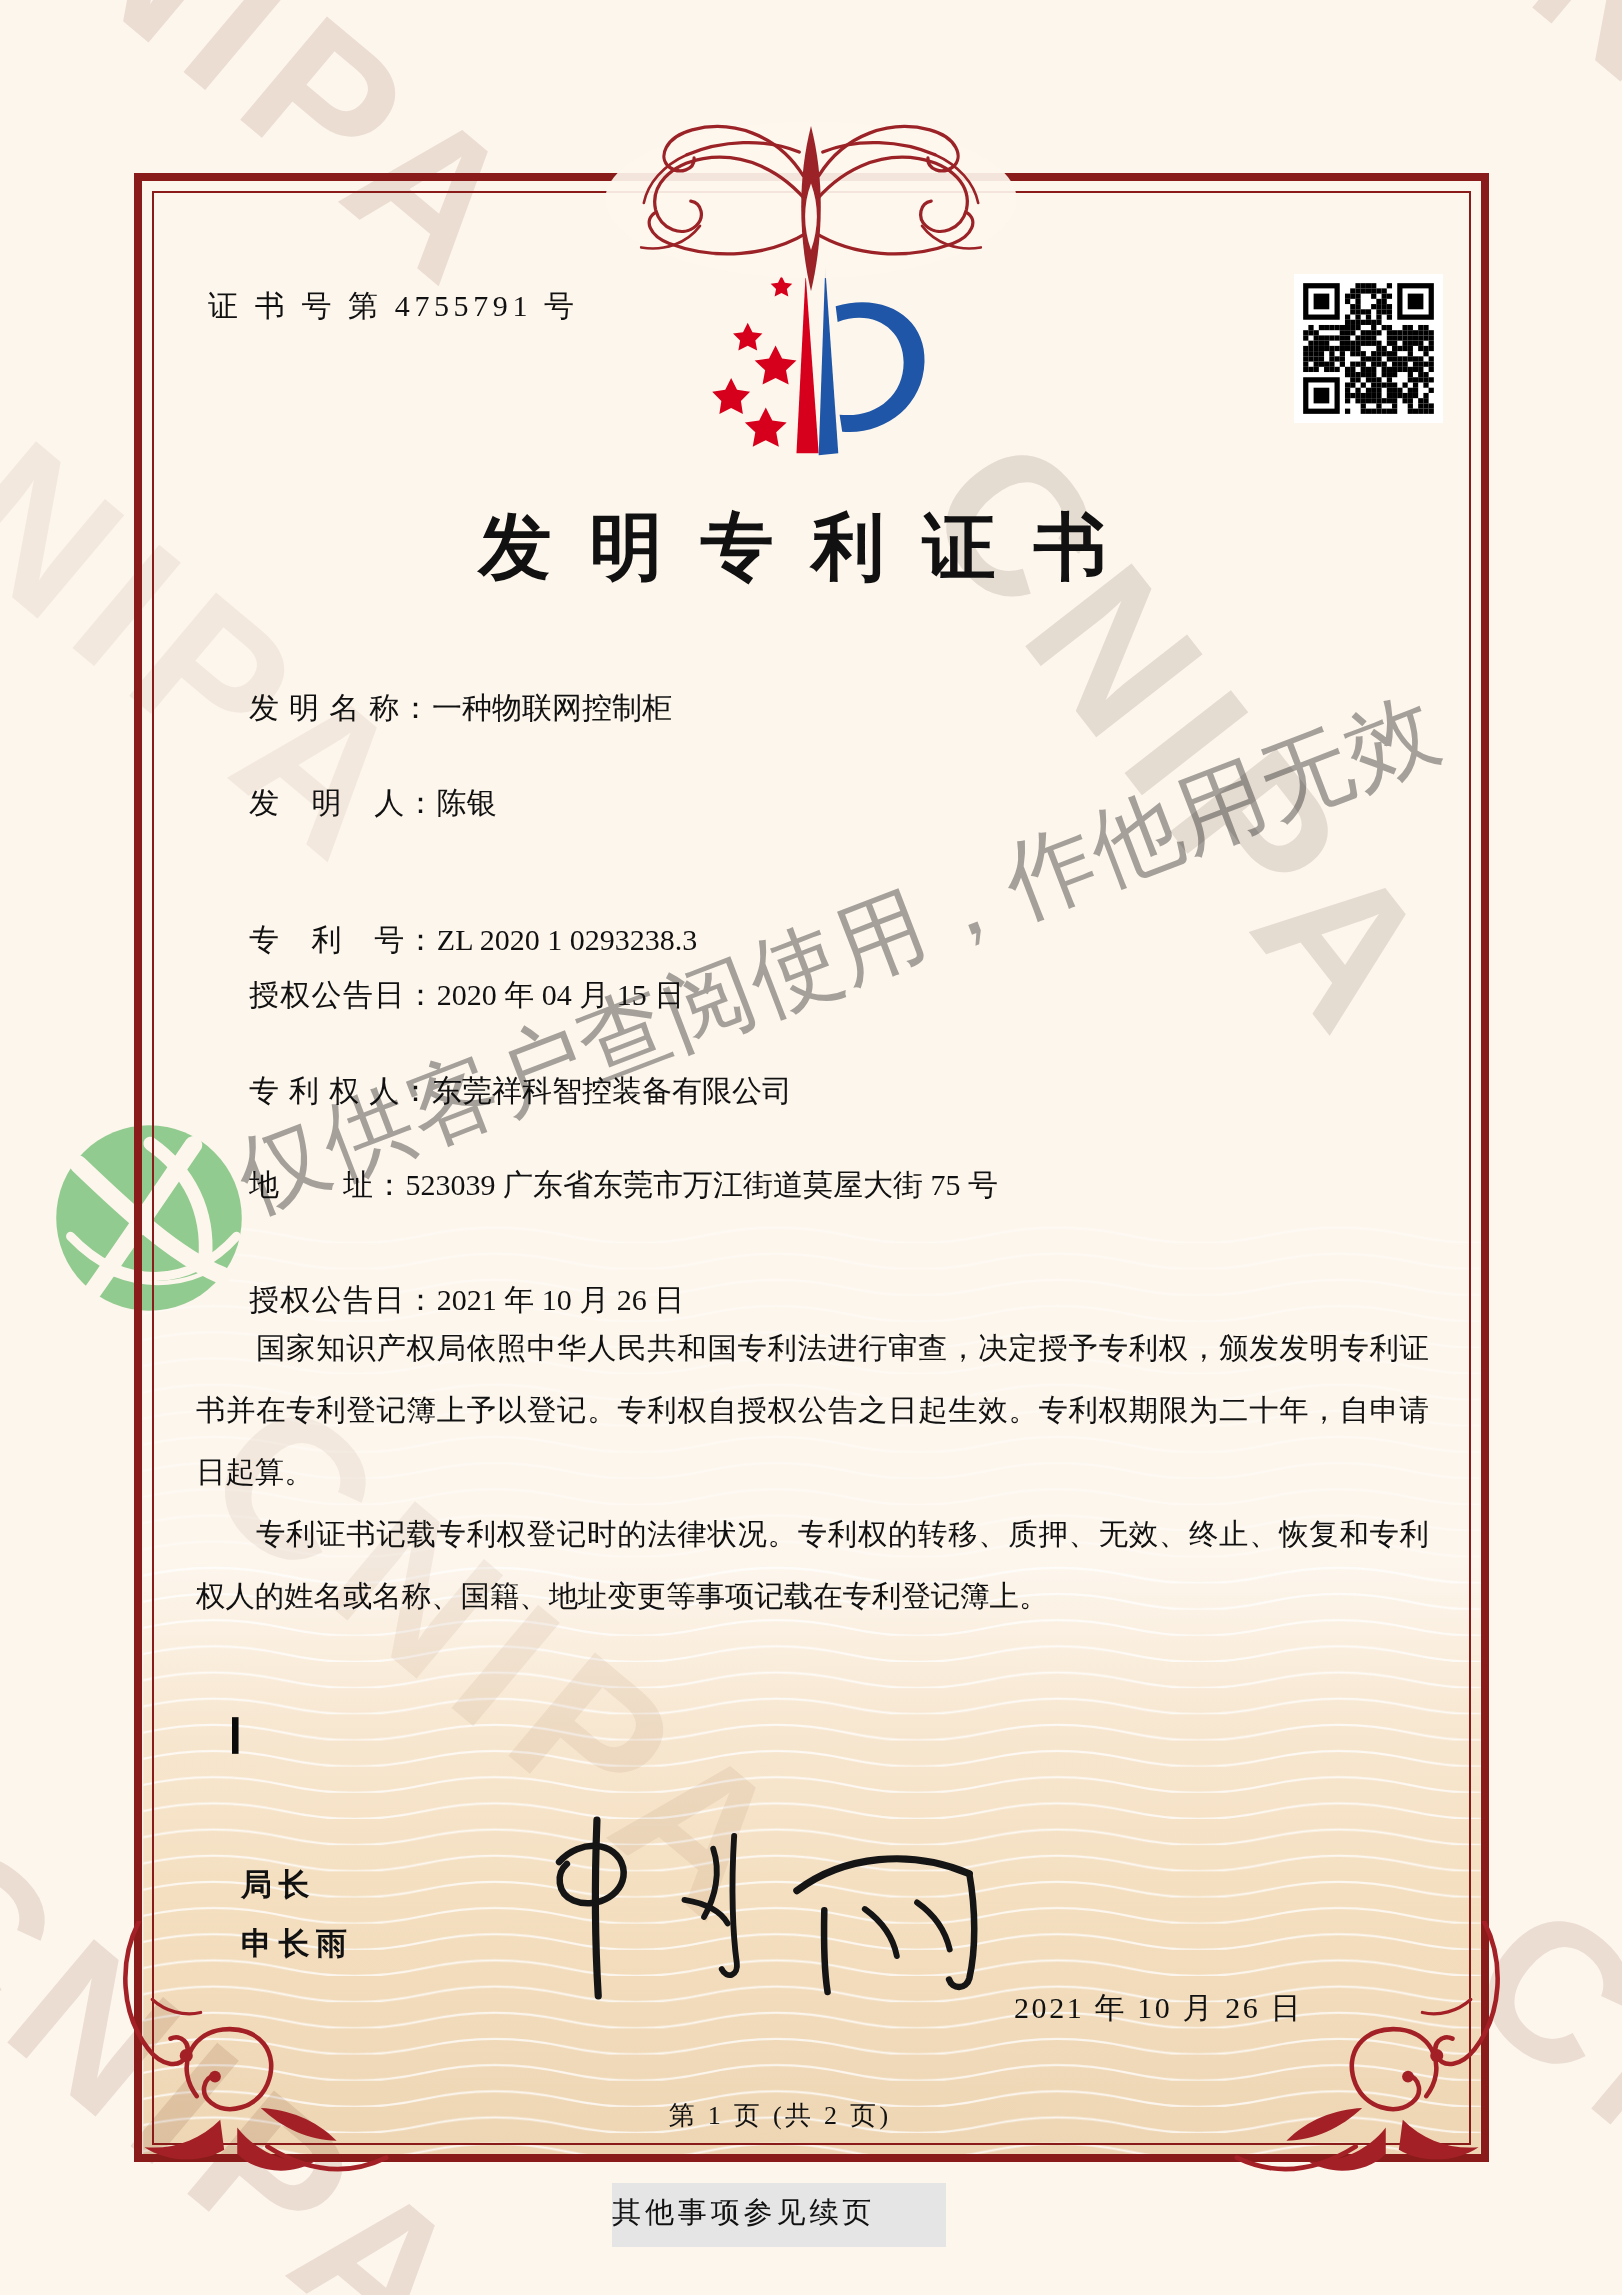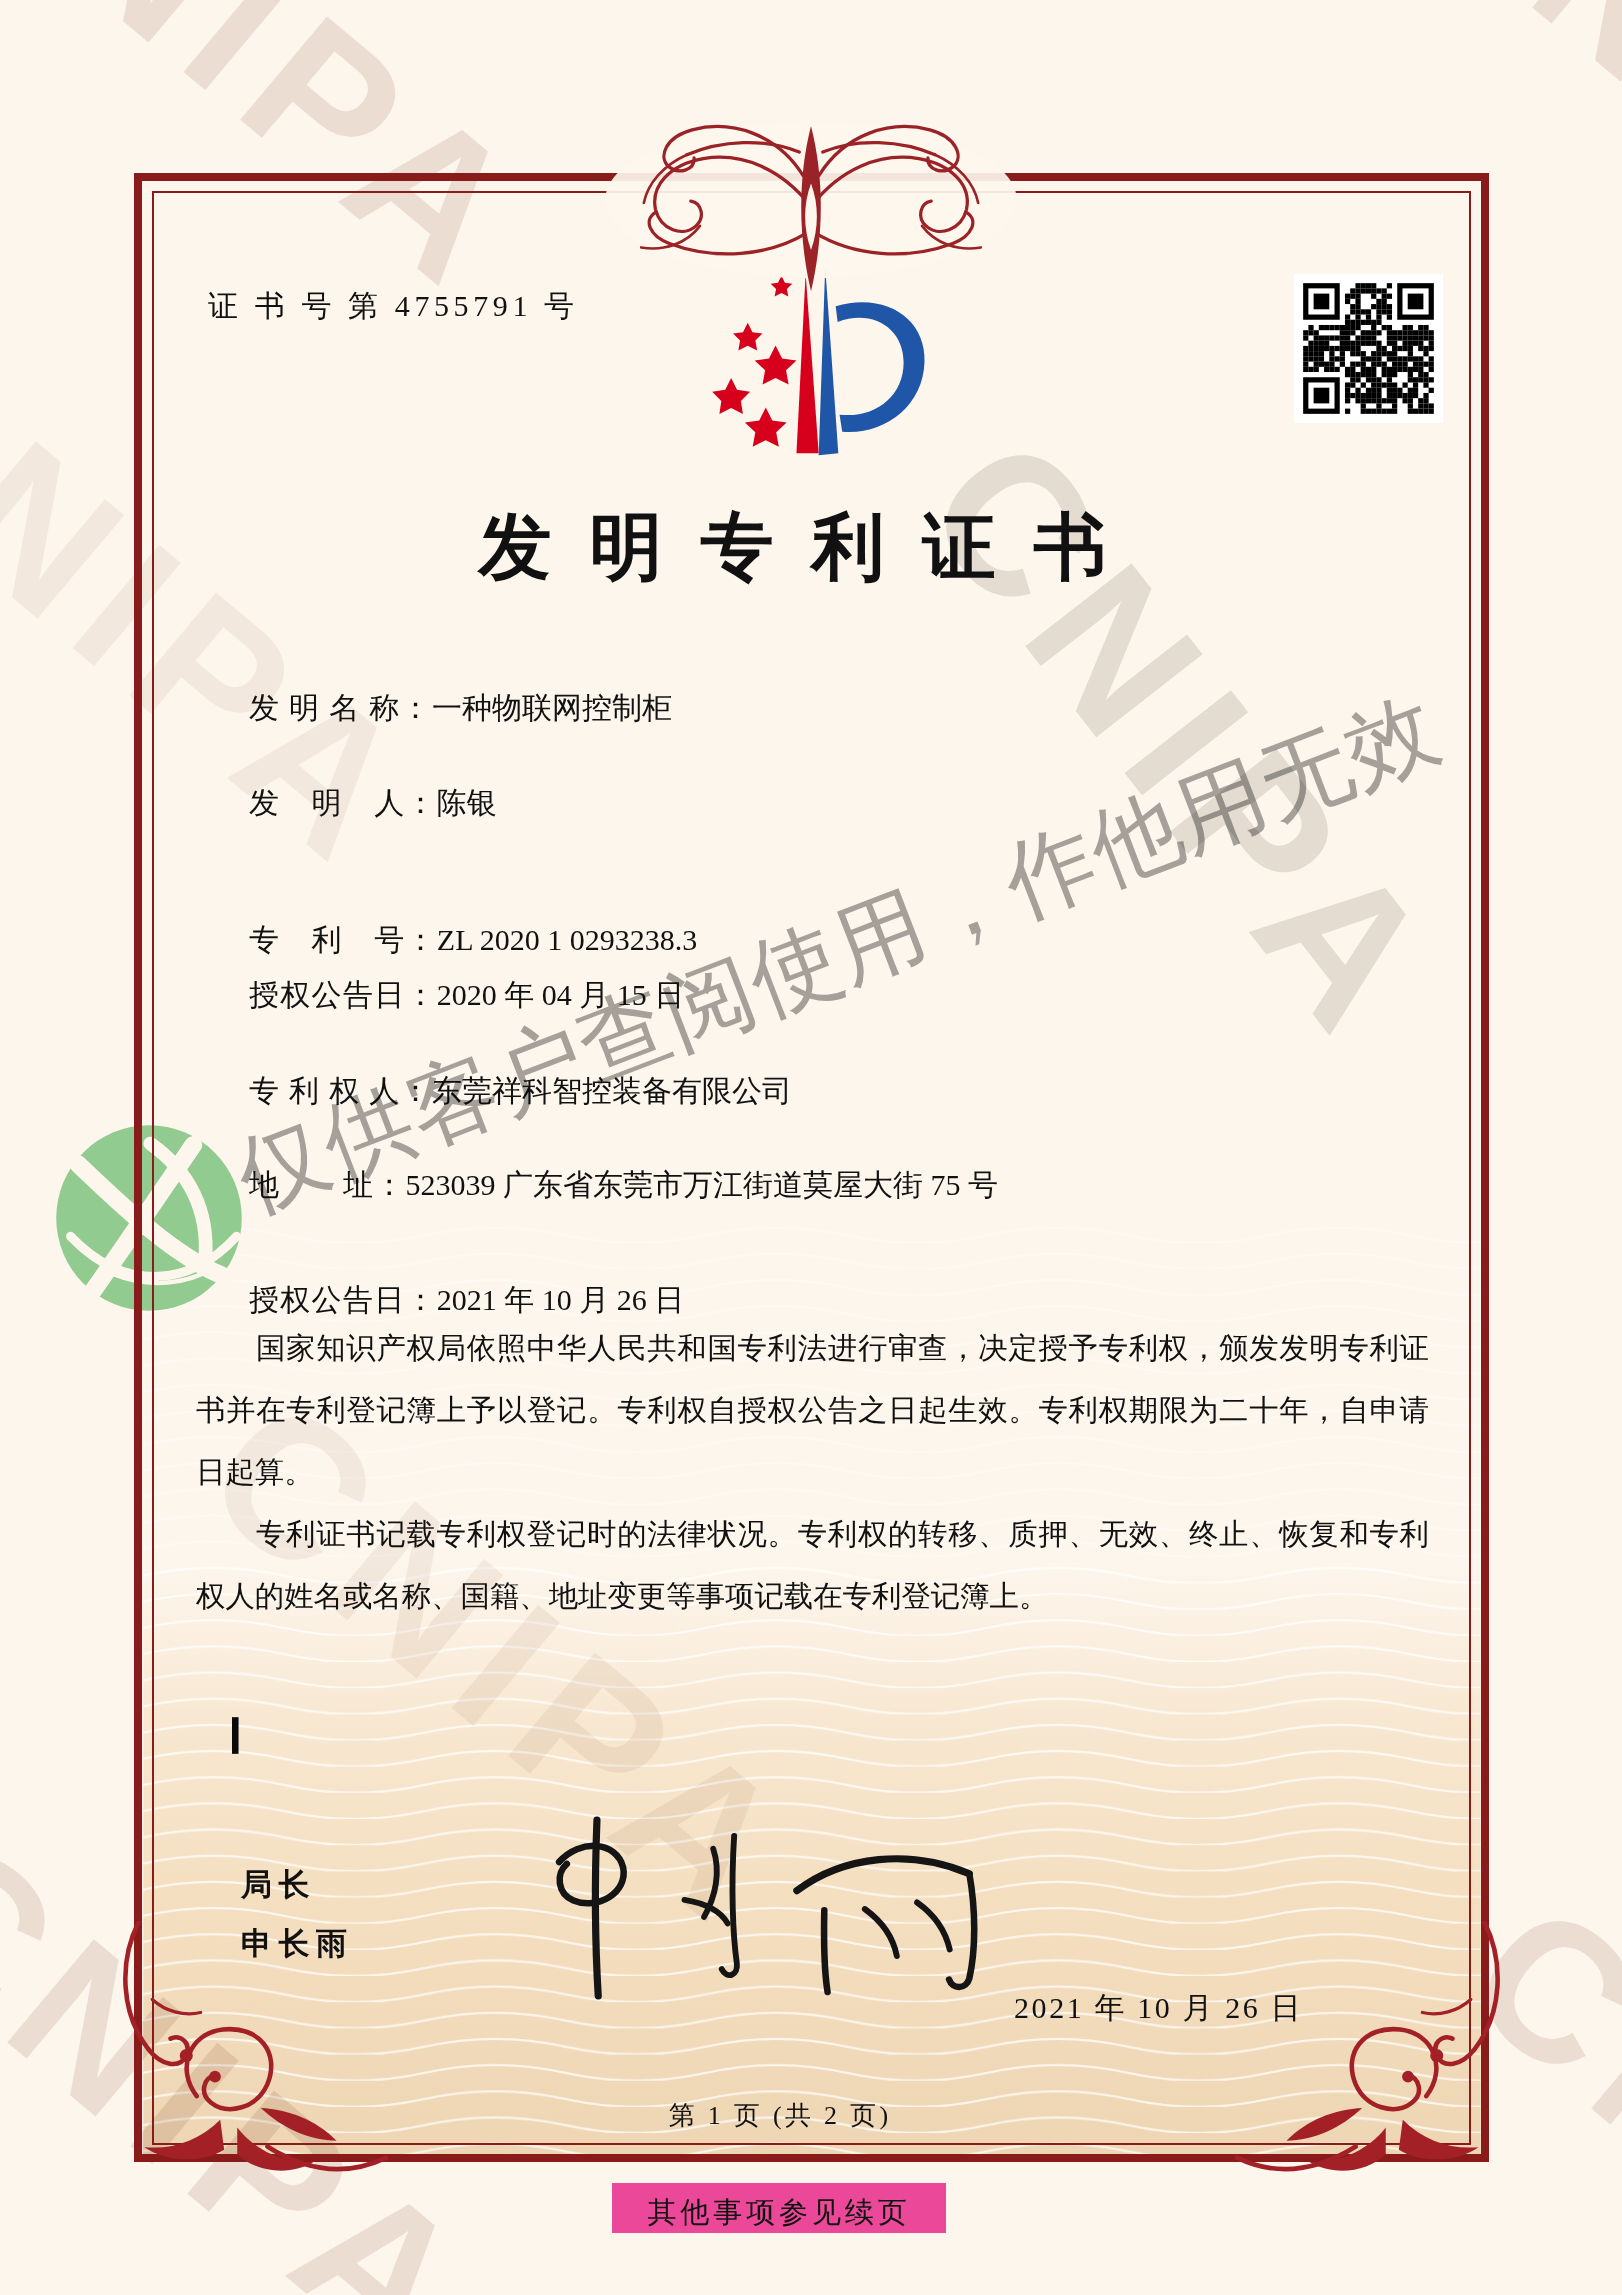--- a/index.html
+++ b/index.html
@@ -36,22 +36,22 @@
   .body-block{left:196px;top:1317px;width:1233px;font-size:29.4px;line-height:62px;
     text-align:justify;z-index:5;}
   .body-block p{margin:0;text-indent:60px;}
   
   .signer{left:241px;font-size:31px;font-weight:bold;z-index:5;
     font-family:"Liberation Sans","DejaVu Sans",sans-serif;letter-spacing:6.5px;}
   .issue-date{left:962px;top:1988px;width:393px;text-align:center;
     font-size:30px;letter-spacing:2.6px;z-index:5;}
   .page-ind{left:16px;top:2098px;width:1528px;text-align:center;font-size:26px;
     letter-spacing:3.3px;z-index:5;}
-  .foot-note{left:612px;top:2183px;width:334px;height:50px;background:#ec4899;
-    text-align:center;font-size:29px;letter-spacing:3.9px;line-height:58px;z-index:5;}
+  .foot-note{left:612px;top:2183px;width:334px;height:64px;background:#e5e5e5;
+    text-align:left;font-size:29px;letter-spacing:3.9px;line-height:58px;z-index:5;}
   svg{display:block;}
   .z1{z-index:1}.z3{z-index:3}.z5{z-index:5}.z8{z-index:8}
 </style>
 </head>
 <body>
 
 <div class="page">
 
   <svg class="abs z1" style="left:143px;top:1217px;" width="1338" height="937" viewBox="0 0 2044 1432">
     <defs>

